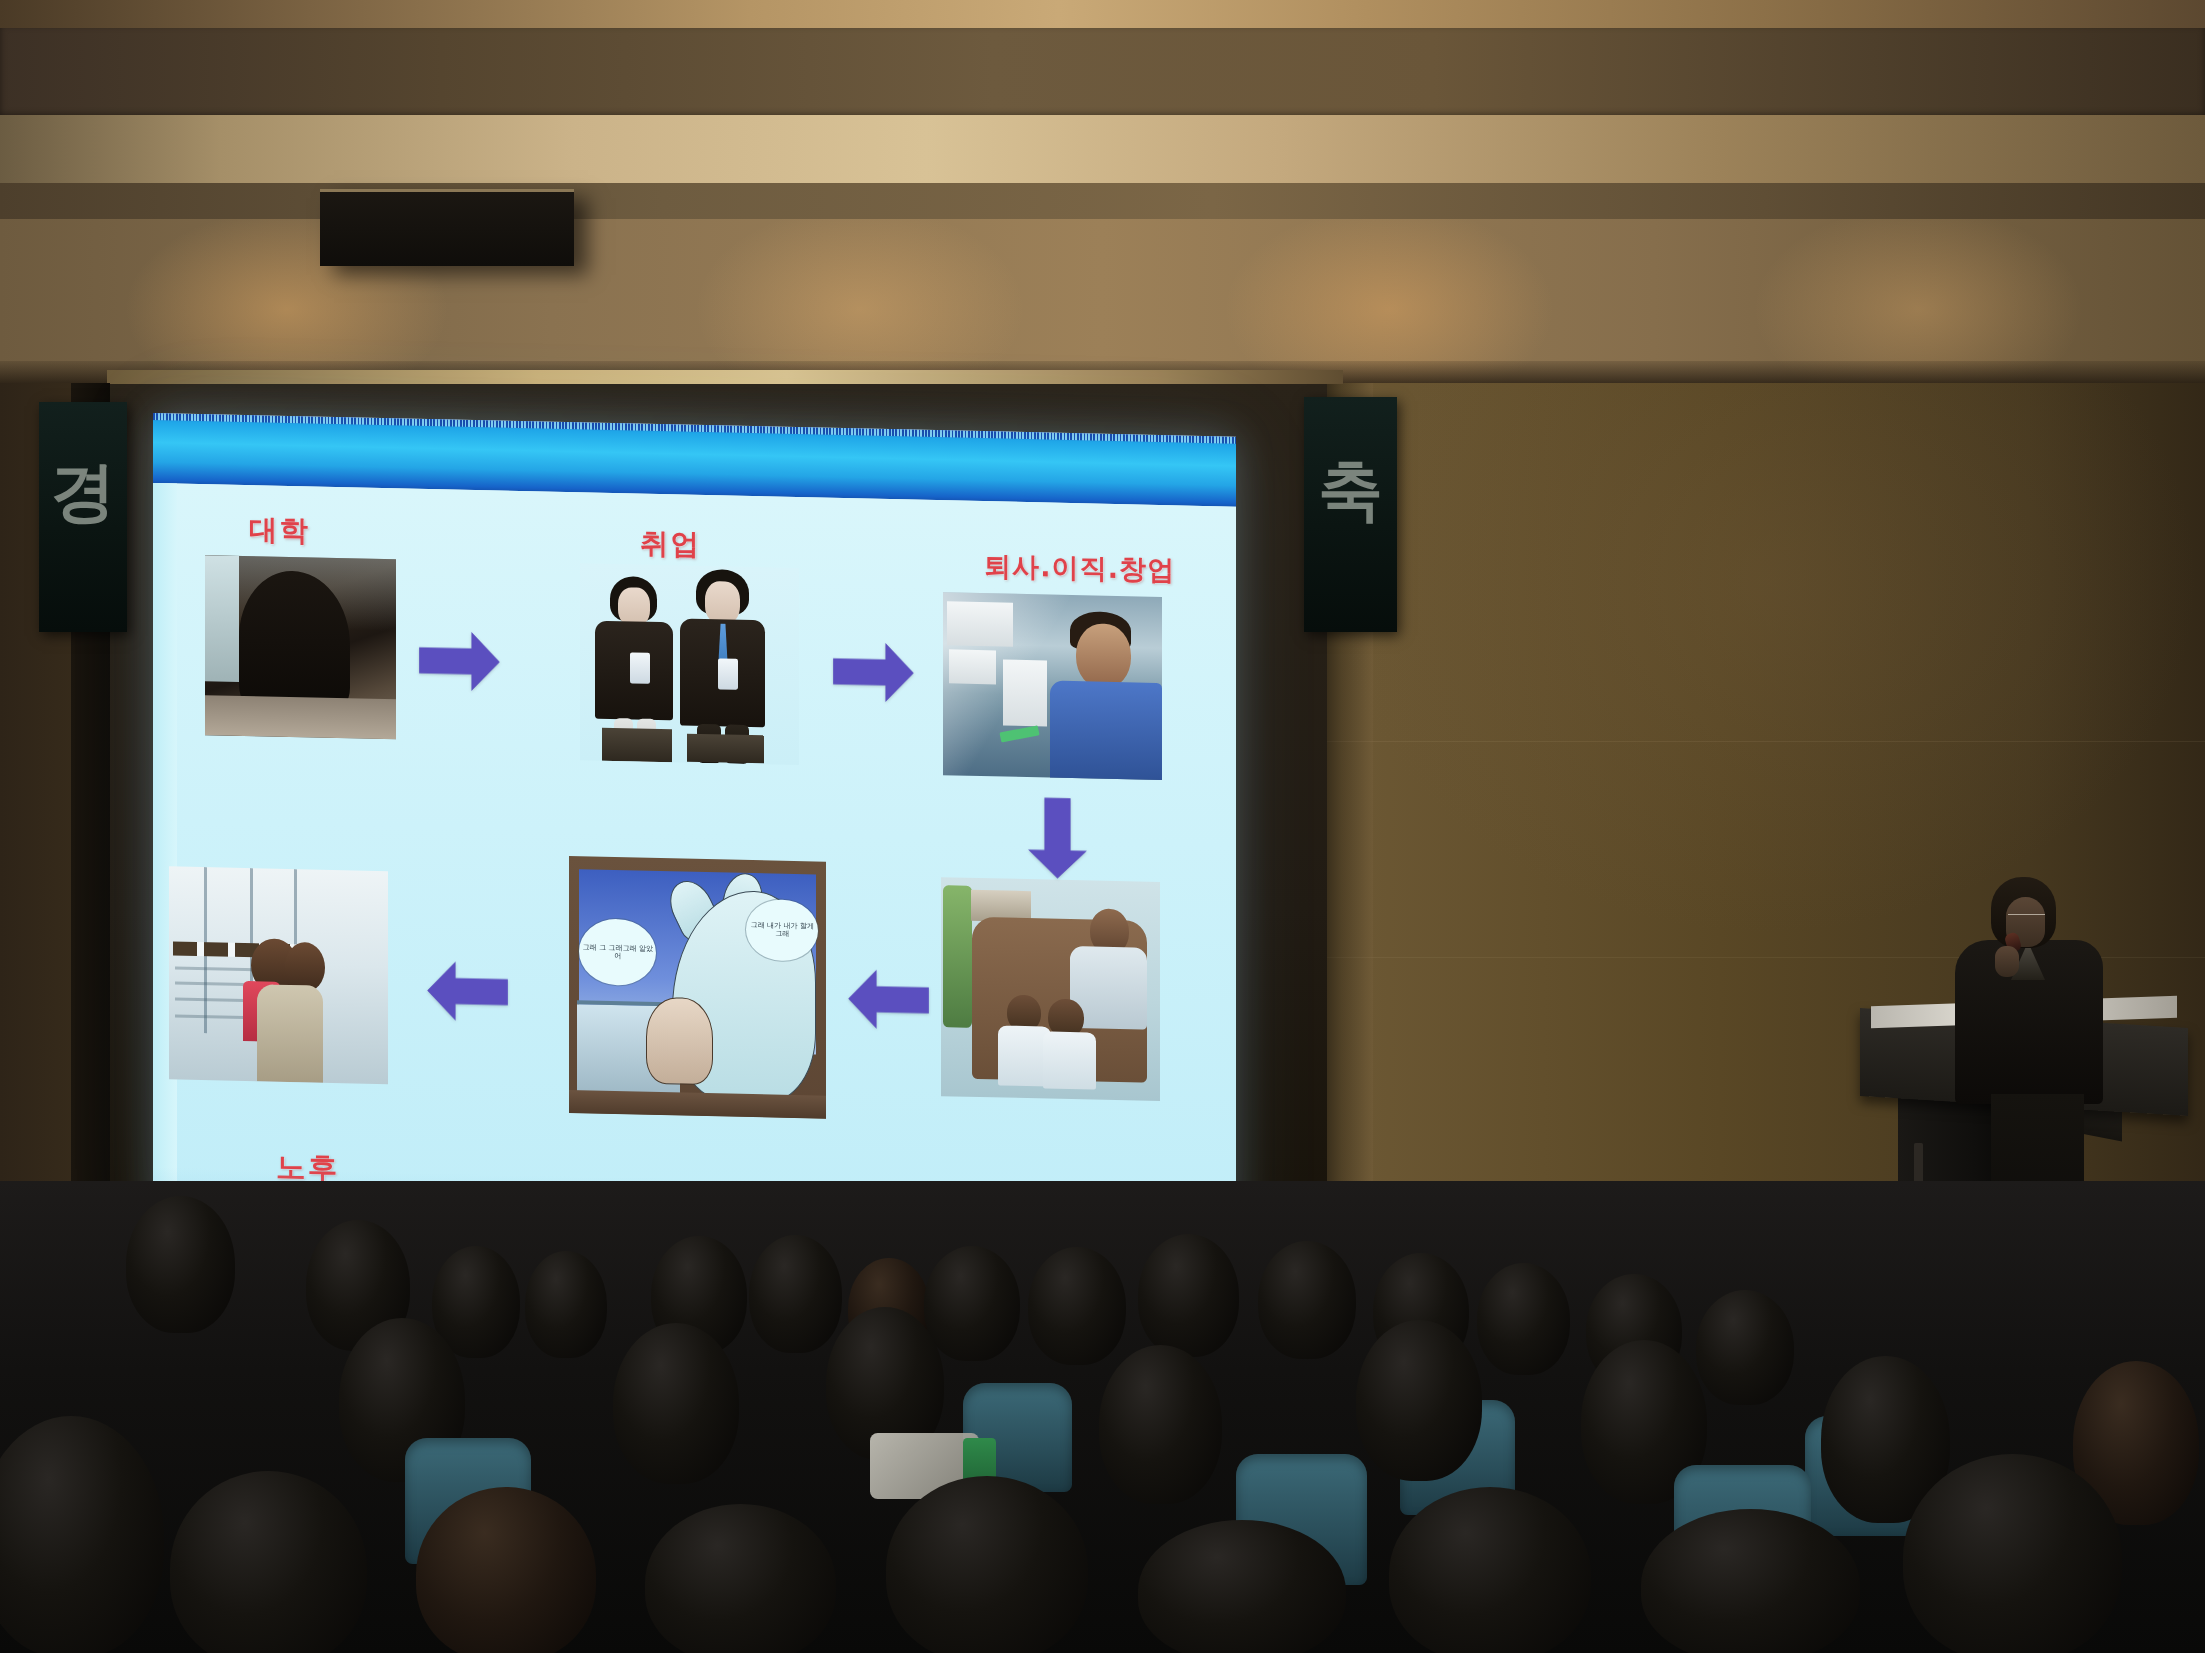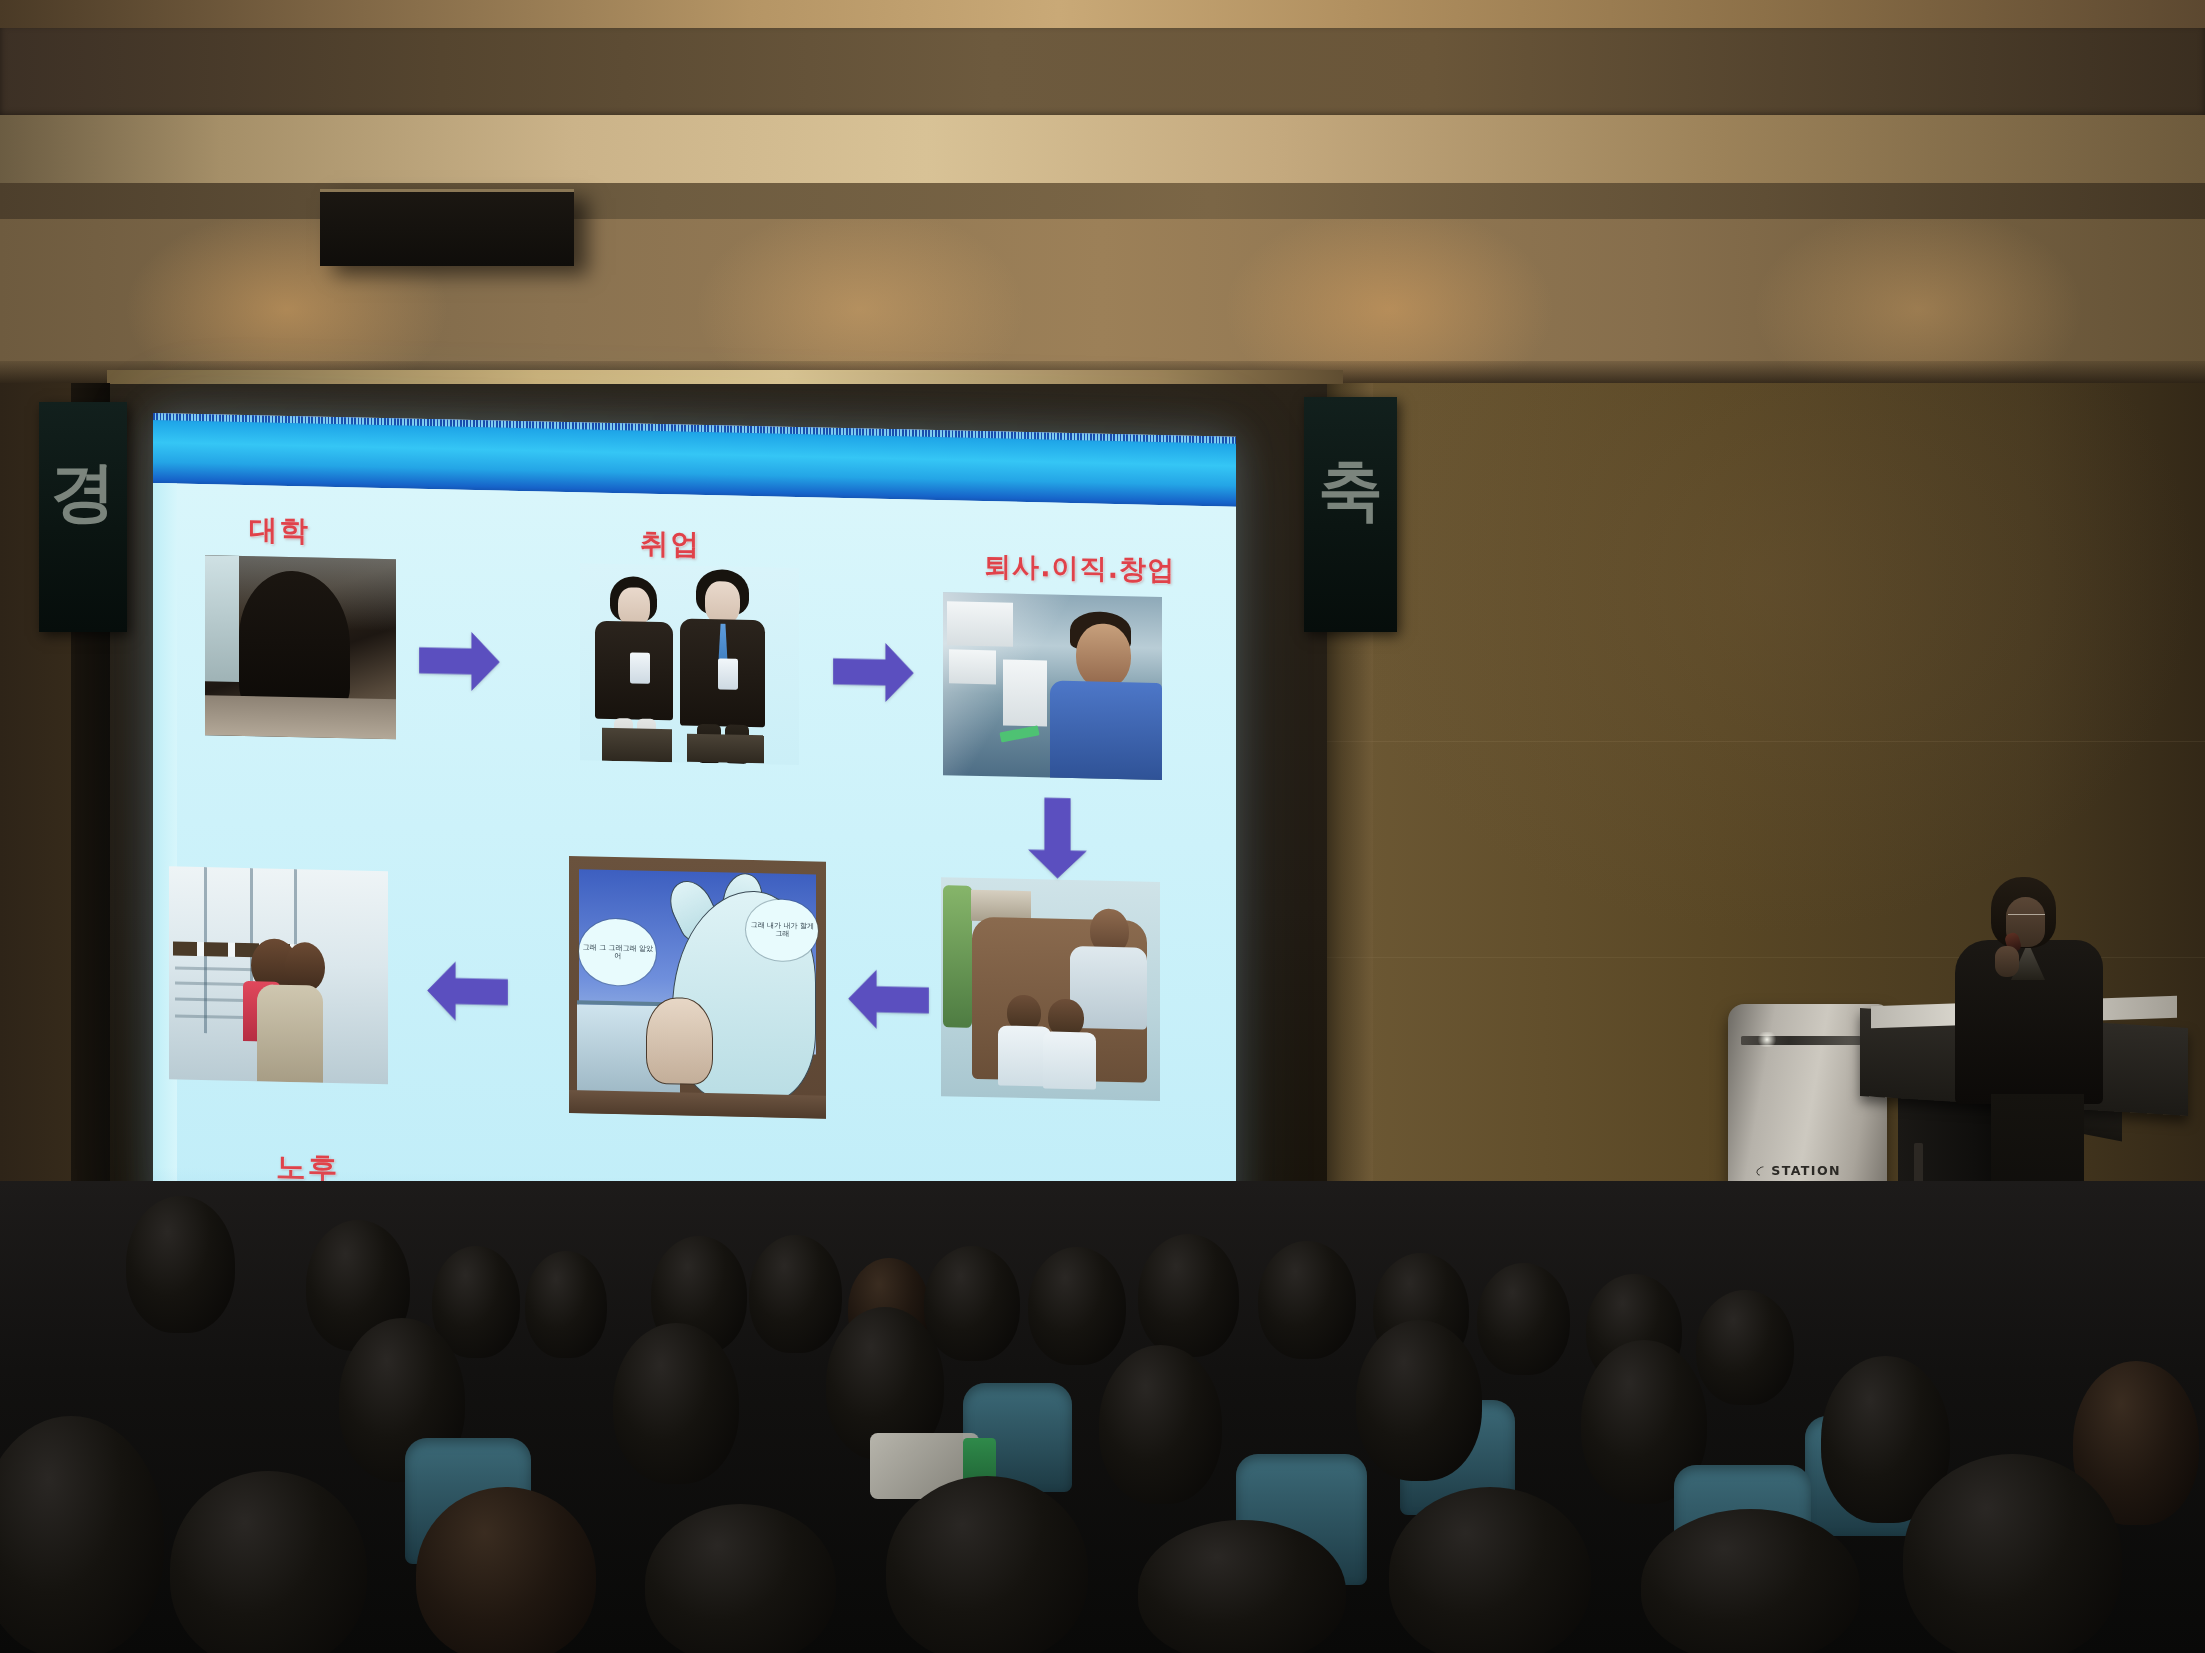--- a/index.html
+++ b/index.html
@@ -543,28 +543,20 @@
   </div>
 
   <div class="banner" style="left:39px; top:402px; width:88px; height:230px;">
     <span style="font-size:65px; margin-top:46px;">경</span>
   </div>
 
   <div class="banner" style="left:1304px; top:397px; width:93px; height:235px;">
     <span style="font-size:65px; margin-top:50px;">축</span>
   </div>
 
-  <div class="station-unit">
-    <div class="station-vent"></div>
-    <div class="station-gloss"></div>
-    <div class="station-logo">
-      <span class="station-swoosh"></span>
-      <span>STATION</span>
-    </div>
-  </div>
 
   <div class="lectern-body"></div>
   <div class="lectern-edge"></div>
   <div class="lectern-door"></div>
   <div class="lectern-slope"></div>
   <div class="lectern-top"></div>
 
   <div class="person">
     <div class="p-body"></div>
     <div class="p-collar"></div>

